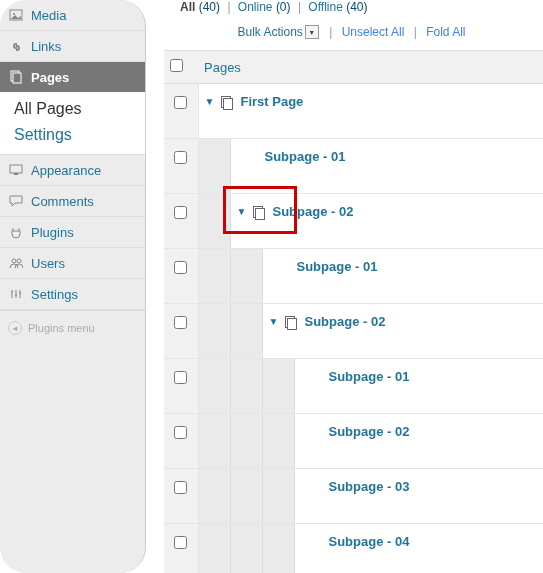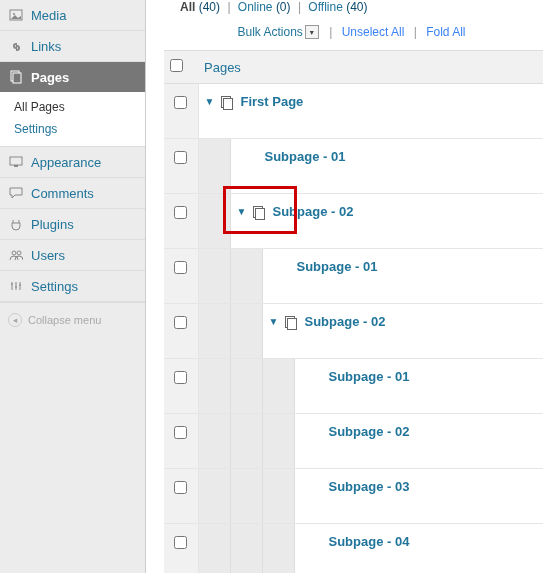--- a/index.html
+++ b/index.html
@@ -1,32 +1,32 @@
 <!DOCTYPE html>
 <html><head>
 <meta charset="utf-8">
 <style>
   * { box-sizing: border-box; margin: 0; padding: 0; }
   body { font-family: Arial, Helvetica, sans-serif; font-size: 12px; background: #fff; color: #333; width: 543px; height: 573px; overflow: hidden; position: relative; }
   
   .wrap { display: flex; width: 100%; height: 100%; }
   
-  .sidebar { width: 146px; background: #ececec; border-right: 1px solid #ccc; height: 100%; }
+  .sidebar { width: 146px; background: #ececec; border-right: 1px solid #ccc; height: 100%; border-radius: 26px; }
   .sidebar .menu { list-style: none; }
   .sidebar .menu li { border-bottom: 1px solid #ddd; }
   .sidebar .top-item { display: flex; align-items: center; padding: 7px 8px; font-size: 13px; color: #21759b; cursor: pointer; }
   .sidebar .top-item .mi { width: 16px; height: 16px; margin-right: 7px; display: inline-flex; align-items: center; justify-content: center; color: #888; }
   .sidebar .top-item.current { background: #777; color: #fff; font-weight: bold; position: relative; }
   .sidebar .top-item.current .mi { color: #fff; }
   .sidebar .top-item.current::after {
     content: ""; position: absolute; right: -12px; top: 50%; margin-top: -12px;
     border: 12px solid transparent; border-left-color: #777; width:0; height:0;
   }
   .sidebar .sub { list-style: none; background: #fff; padding: 4px 0 6px 0; }
-  .sidebar .sub li { border: none; padding: 4px 8px 4px 14px; font-size: 12px; color: #21759b; cursor: pointer; }
+  .sidebar .sub li { border: none; padding: 4px 8px 4px 14px; font-size: 16px; color: #21759b; cursor: pointer; }
   .sidebar .sub li.cur { color: #333; font-weight: normal; }
   .sidebar .collapse { padding: 10px 8px; font-size: 11px; color: #aaa; border-top: 1px solid #ddd; display: flex; align-items: center; cursor: pointer; }
   .sidebar .collapse .ci { width: 14px; height:14px; border:1px solid #ccc; border-radius: 50%; margin-right: 6px; display:inline-flex; align-items:center; justify-content:center; font-size:9px; color:#aaa; }
   
   .main { flex: 1; padding: 0 0 0 18px; background: #fff; height: 100%; overflow: hidden; }
   .filters { padding: 0 0 4px 0; font-size: 12px; color: #444; }
   .filters .all { font-weight: bold; margin-left: 16px; }
   .filters .cnt { color: #0c4a6e; }
   .filters .sep { color: #999; padding: 0 4px; }
   .filters a { color: #21759b; text-decoration: none; }
@@ -150,21 +150,21 @@
               <svg width="14" height="14" viewBox="0 0 14 14">
                 <path d="M3 3v8M7 3v8M11 3v8M2 5h2M6 8h2M10 6h2" stroke="#888"></path>
               </svg>
             </span>
           <span>Settings</span>
         </div>
       </li>
     </ul>
     <div class="collapse">
       <span class="ci">◂</span>
-      <span>Collapse menu</span>
+      <span>Plugins menu</span>
     </div>
   </div>
 
   <div class="main">
     <div class="filters">
       <span class="all">All</span>
       <span class="cnt">(40)</span>
       <span class="sep">|</span>
       <a><span>Online</span></a>
       <span class="cnt">(0)</span>

